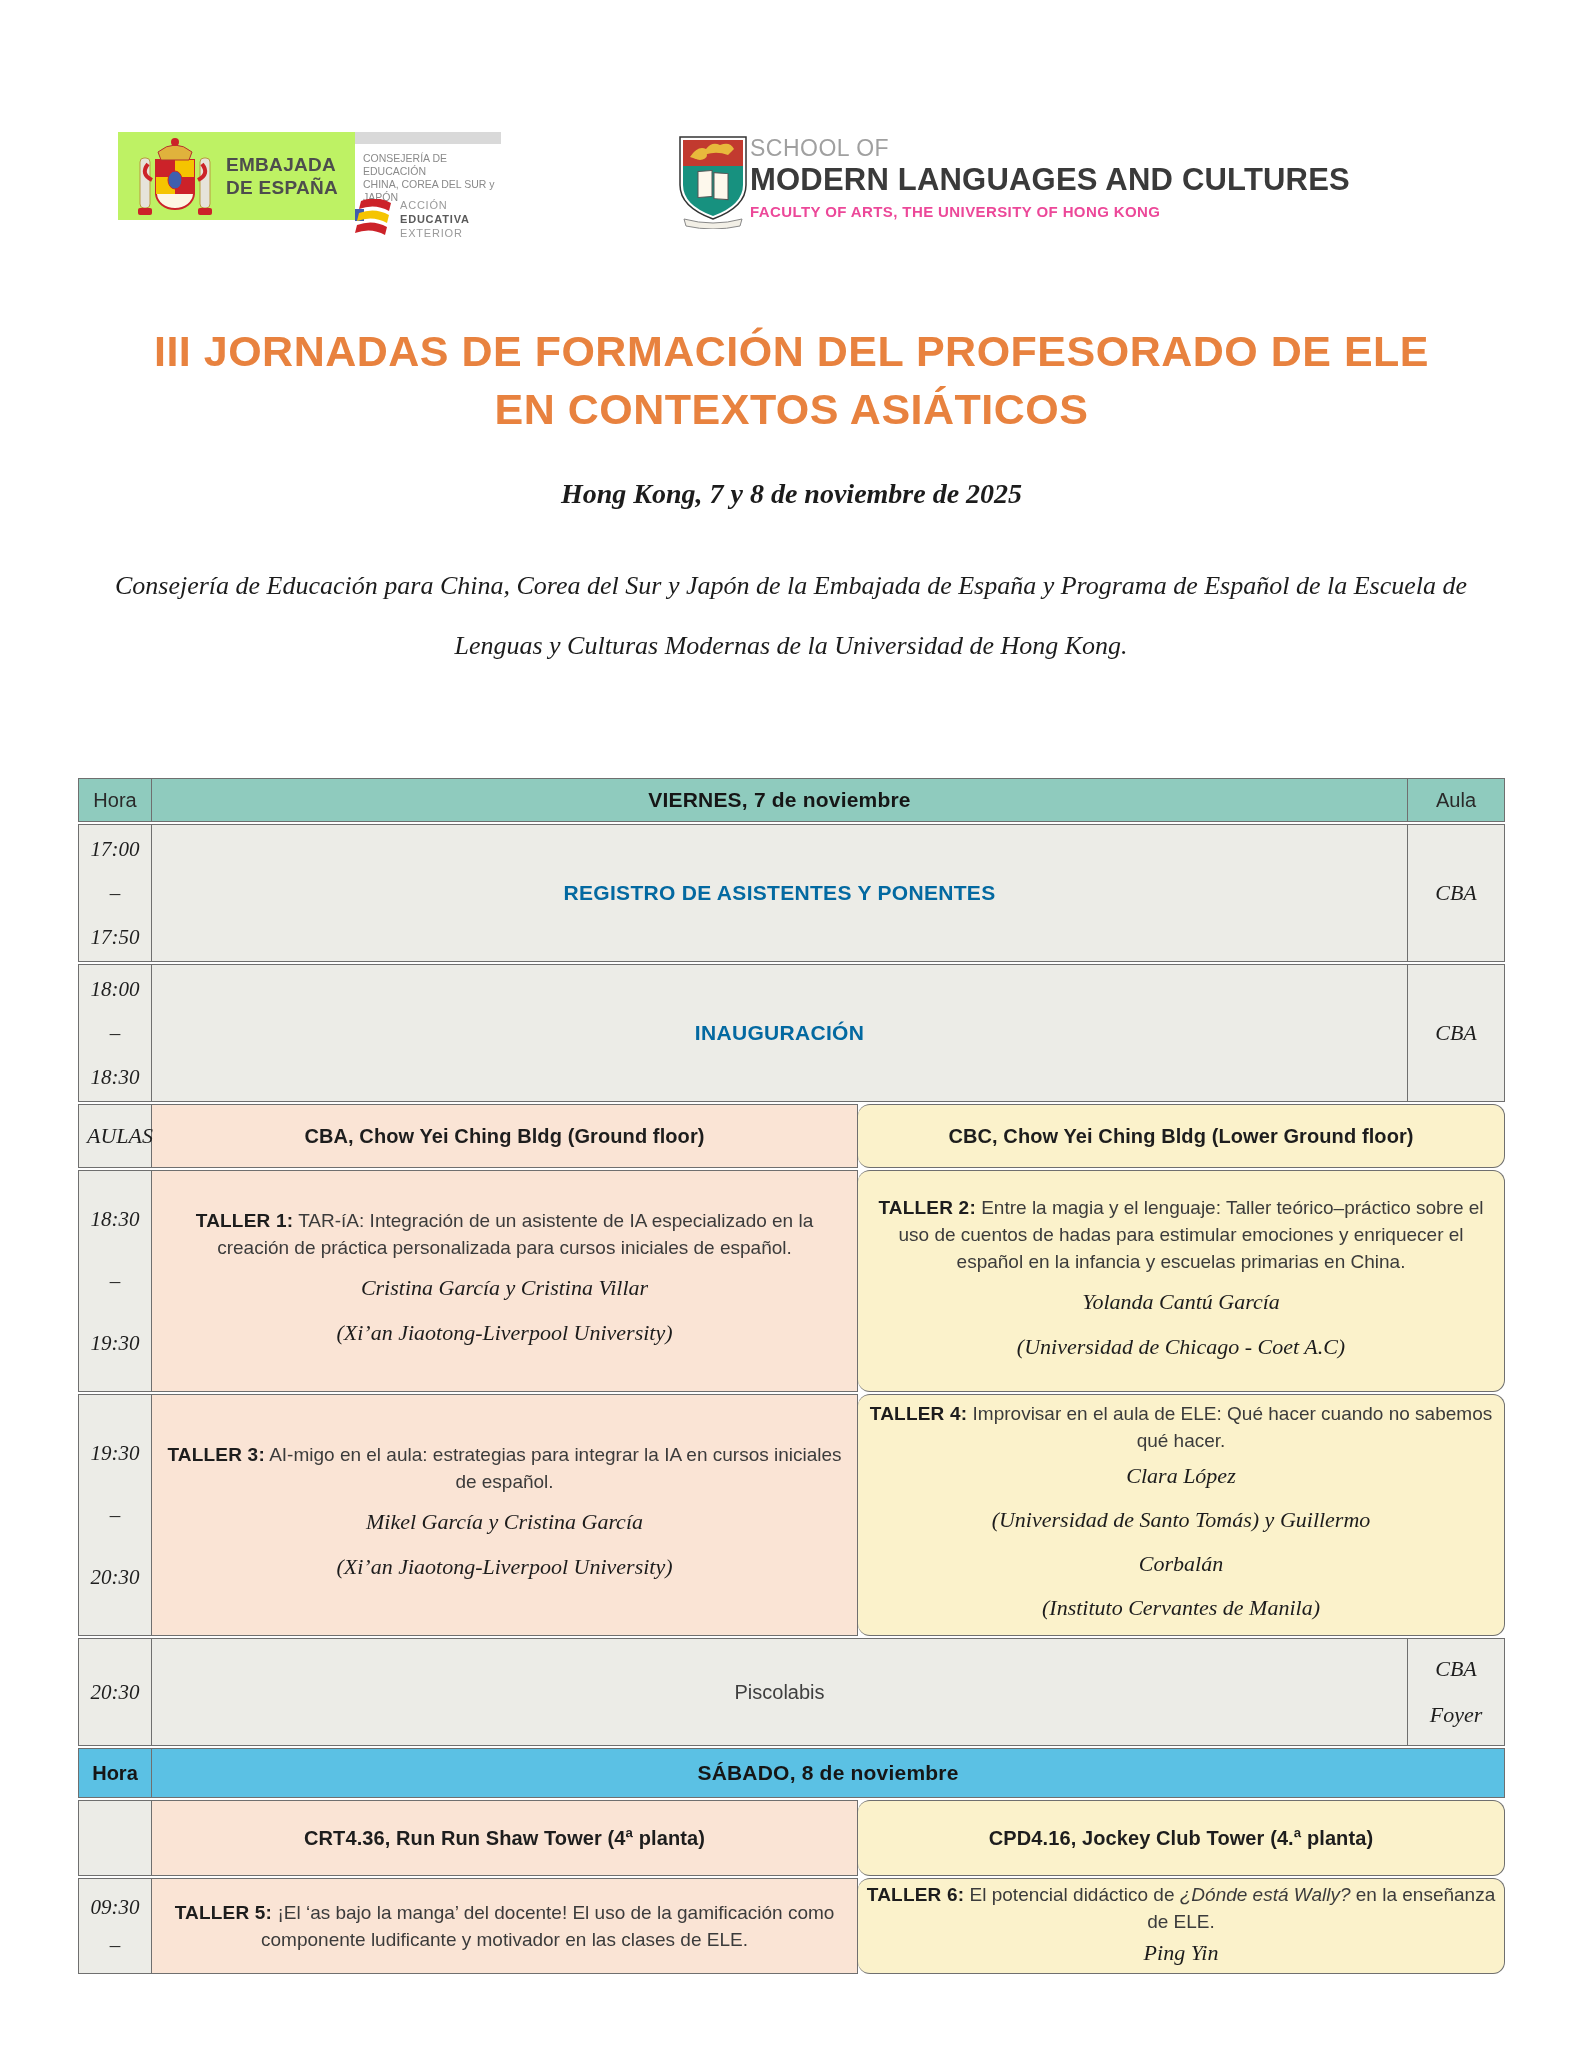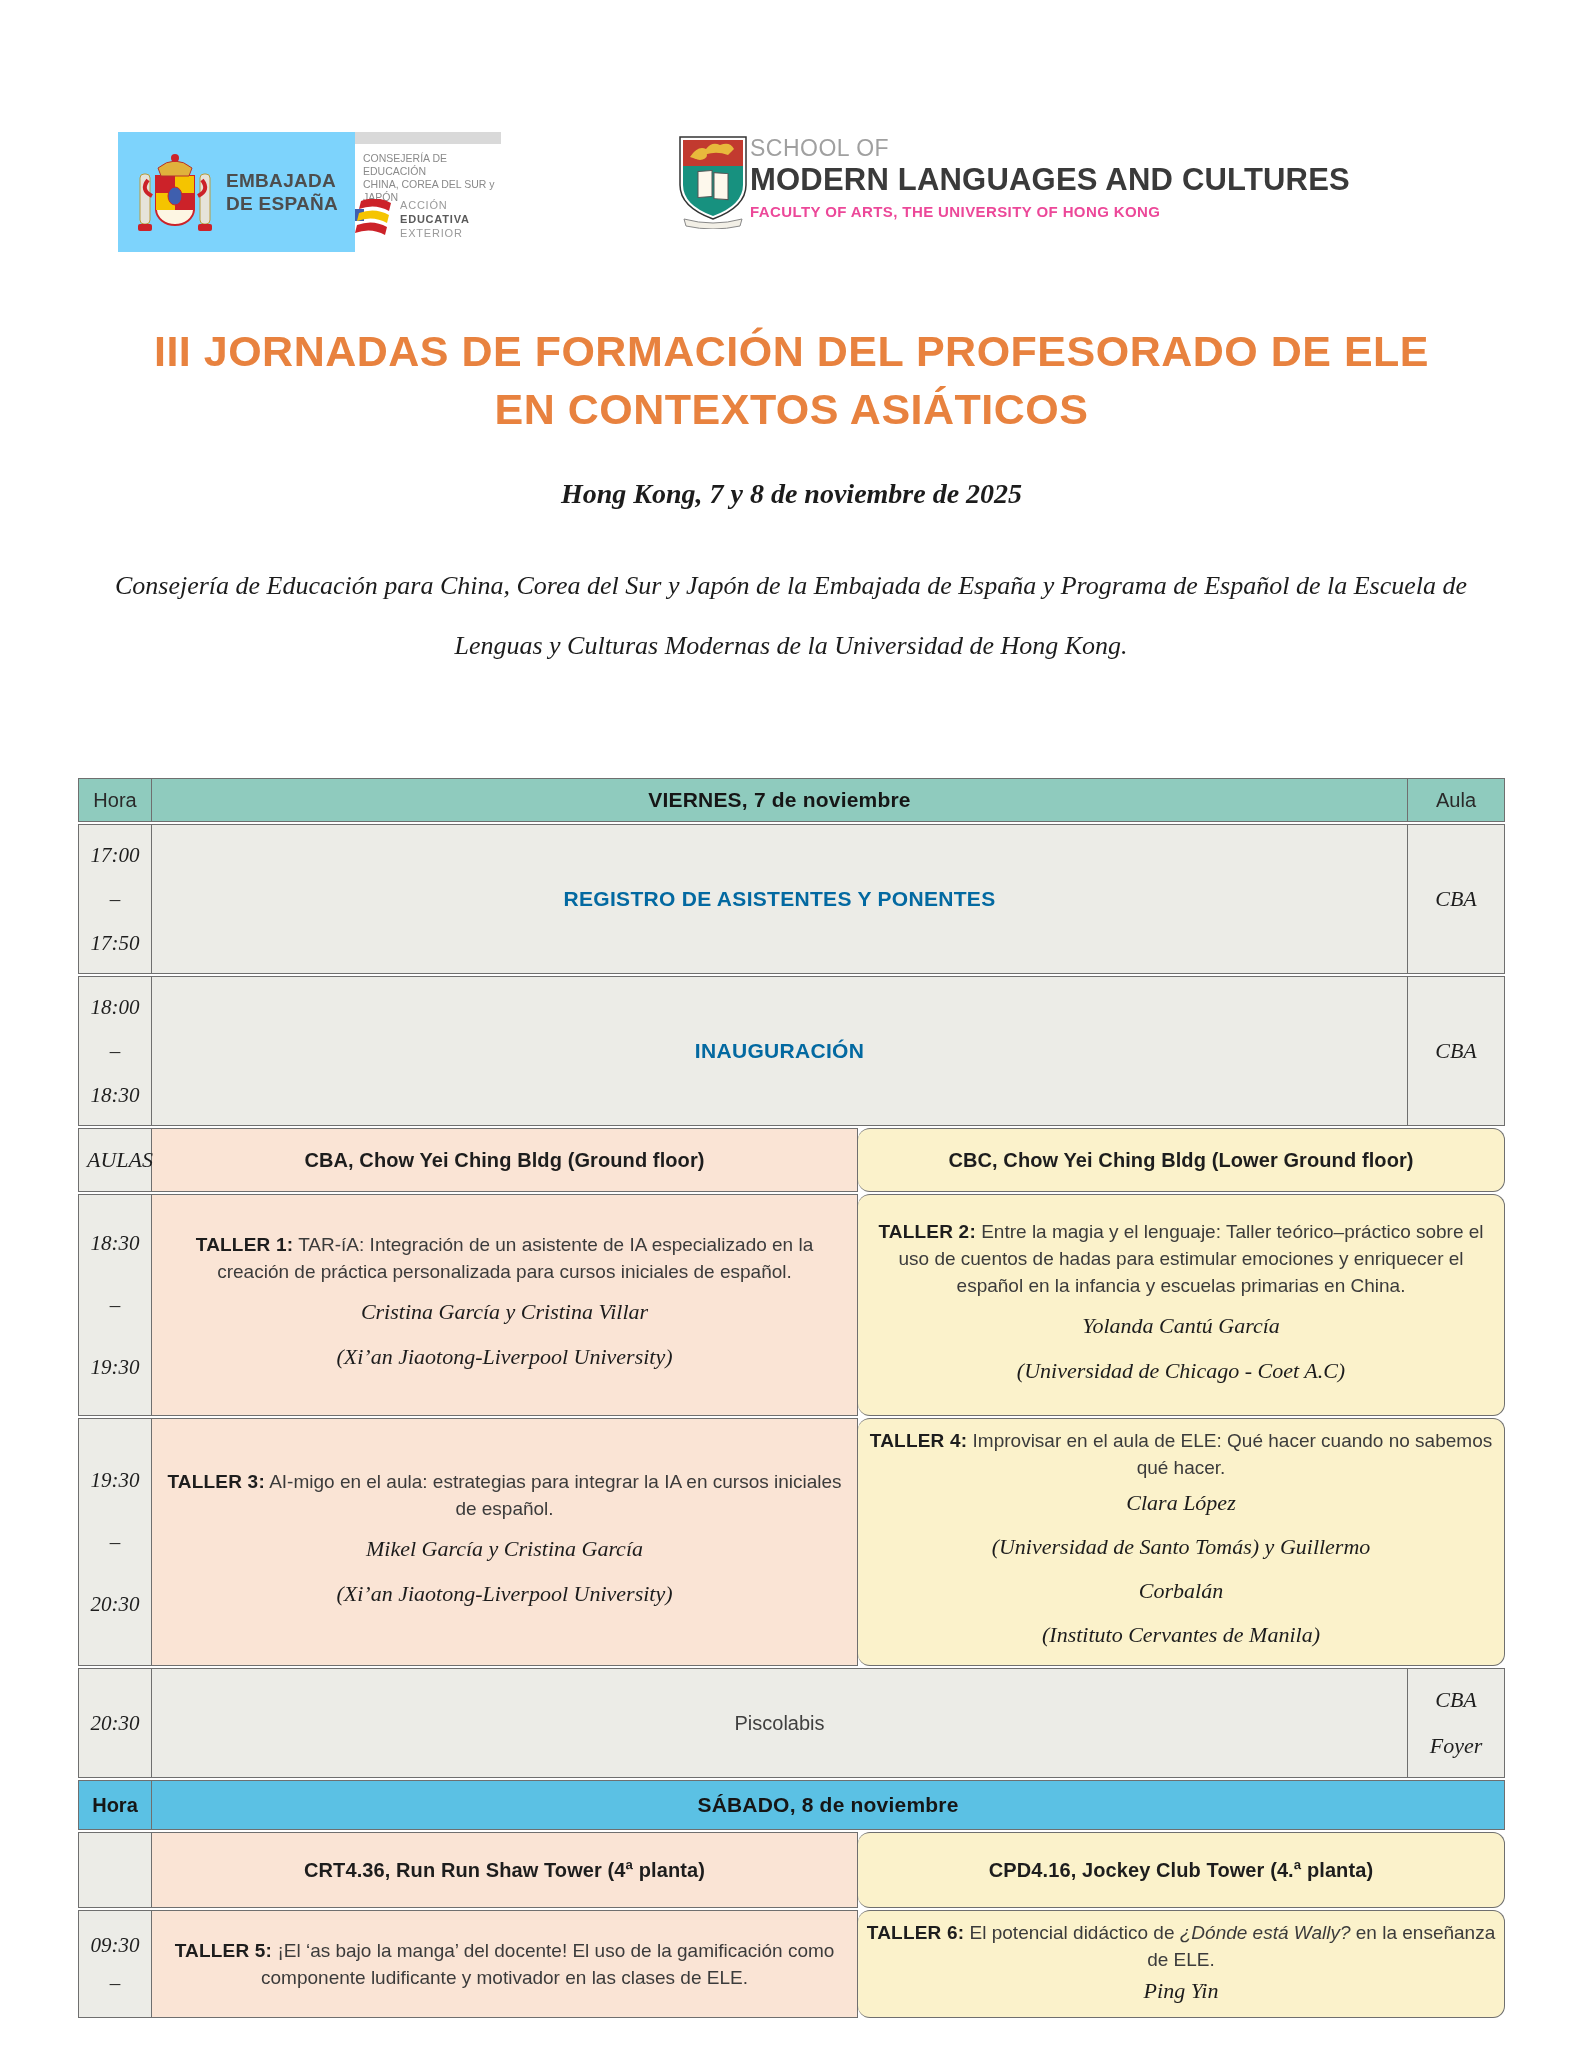--- a/index.html
+++ b/index.html
@@ -9,21 +9,21 @@
     width: 1583px;
     height: 2048px;
     background: #ffffff;
     font-family: "Liberation Sans", sans-serif;
     overflow: hidden;
   }
 
   
   .embassy { position:absolute; left:118px; top:132px; display:flex; }
   .embassy-yellow {
-    width:237px; height:120px; background:#7dd3fc;
+    width:237px; height:88px; background:#bef264;
     display:flex; align-items:center; padding-left:16px;
   }
   .embassy-text { margin-left:10px; font-size:19px; font-weight:bold; color:#4d4d4d; line-height:23px; letter-spacing:0.3px;}
   .embassy-white { width:146px; height:120px; background:#ffffff; position:relative; }
   .embassy-strip { position:absolute; left:0; top:0; width:100%; height:12px; background:#d9d9d9; }
   .consejeria { position:absolute; left:8px; top:20px; font-size:10.5px; font-weight:normal; color:#8a8a8a; line-height:13px; }
   .aee { position:absolute; left:0; top:66px; display:flex; align-items:center; gap:7px; }
   .aee-text { font-size:11px; letter-spacing:0.8px; line-height:14px; color:#9a9a9a; }
   .aee-text .mid { color:#5a5a5a; font-weight:bold; }
 
@@ -37,21 +37,21 @@
   .title { position:absolute; left:0; top:322px; width:100%; text-align:center;
            color:#E8823F; font-weight:bold; font-size:43px; letter-spacing:0.5px; line-height:58px; }
   .date-line { position:absolute; left:0; top:478px; width:100%; text-align:center;
            font-family:cursive; font-style:italic; font-weight:bold; font-size:28px; color:#1c1c1c; }
   .organizers { position:absolute; left:76px; top:556px; width:1430px; text-align:center;
            font-family:cursive; font-style:italic; font-size:26px; color:#1c1c1c; line-height:60px; }
 
   
   .tbl { position:absolute; left:78px; top:776px; width:1427px;
          border-collapse:separate; border-spacing:0 2px; table-layout:fixed; }
-  .tbl td { border:1px solid #6f6f6f; vertical-align:middle; text-align:center; padding:8px 8px; }
+  .tbl td { border:1px solid #6f6f6f; vertical-align:middle; text-align:center; padding:2px 8px; }
   .tbl td + td { border-left:none; }
 
   .teal   { background:#8FCBBE; }
   .blue   { background:#5BC1E4; }
   .peach  { background:#FAE4D5; }
   .yellow { background:#FBF2CB;border-radius:12px; }
   .gray   { background:#ECECE7; }
 
   .hdr-col { font-size:20px; color:#2a2a2a; }
   .hdr-day { font-size:21px; font-weight:bold; color:#161616; letter-spacing:0.2px; }

